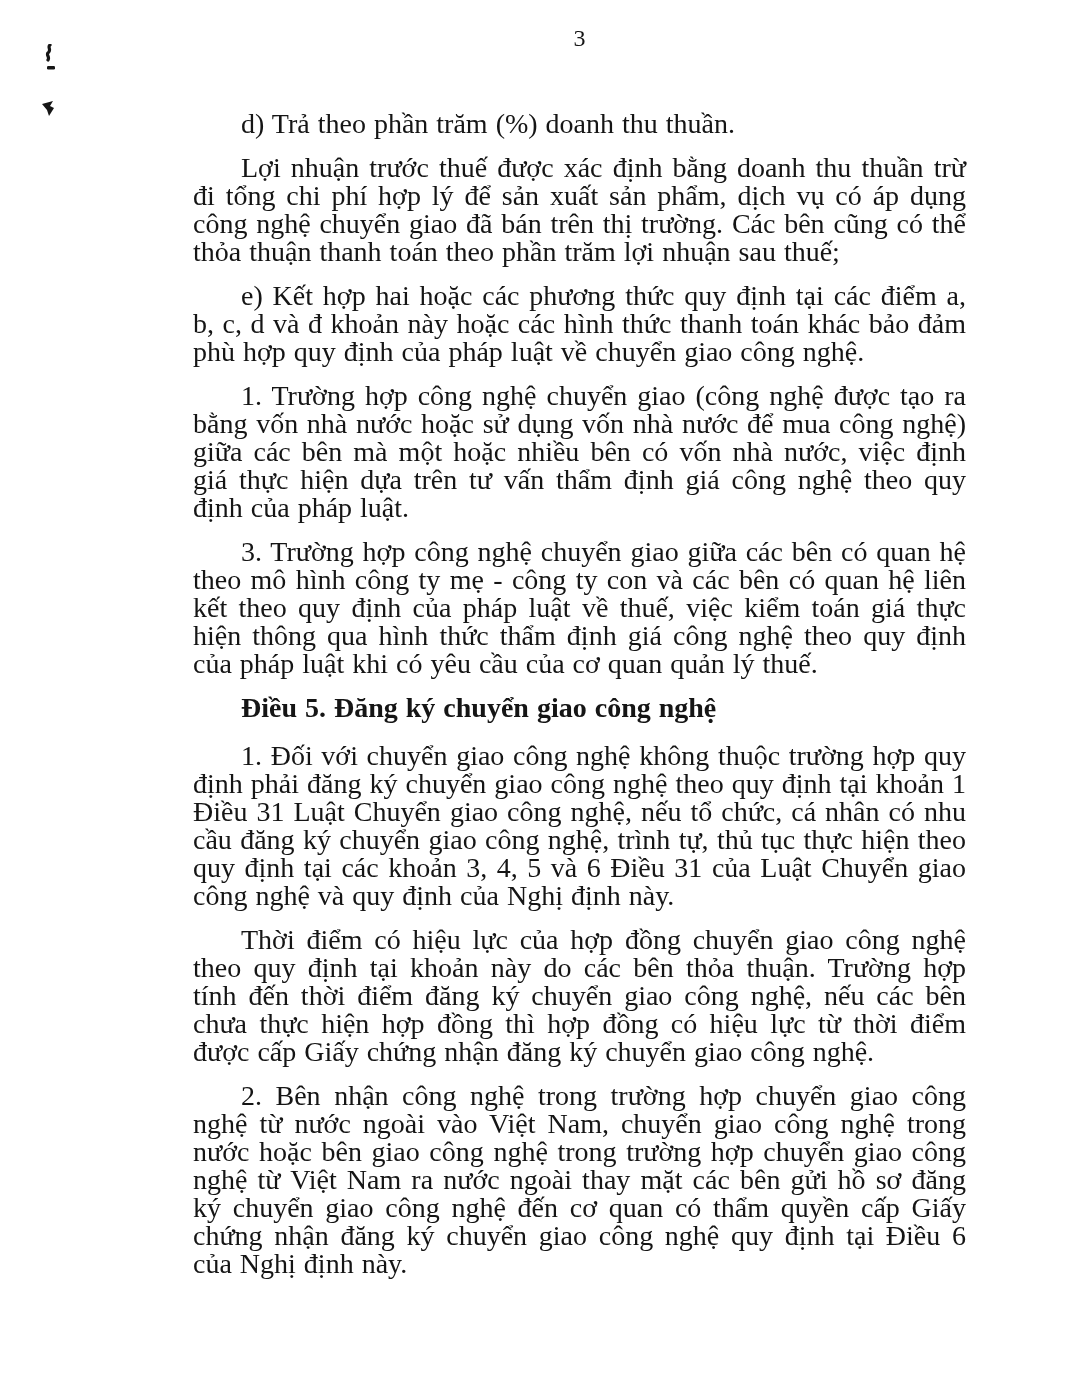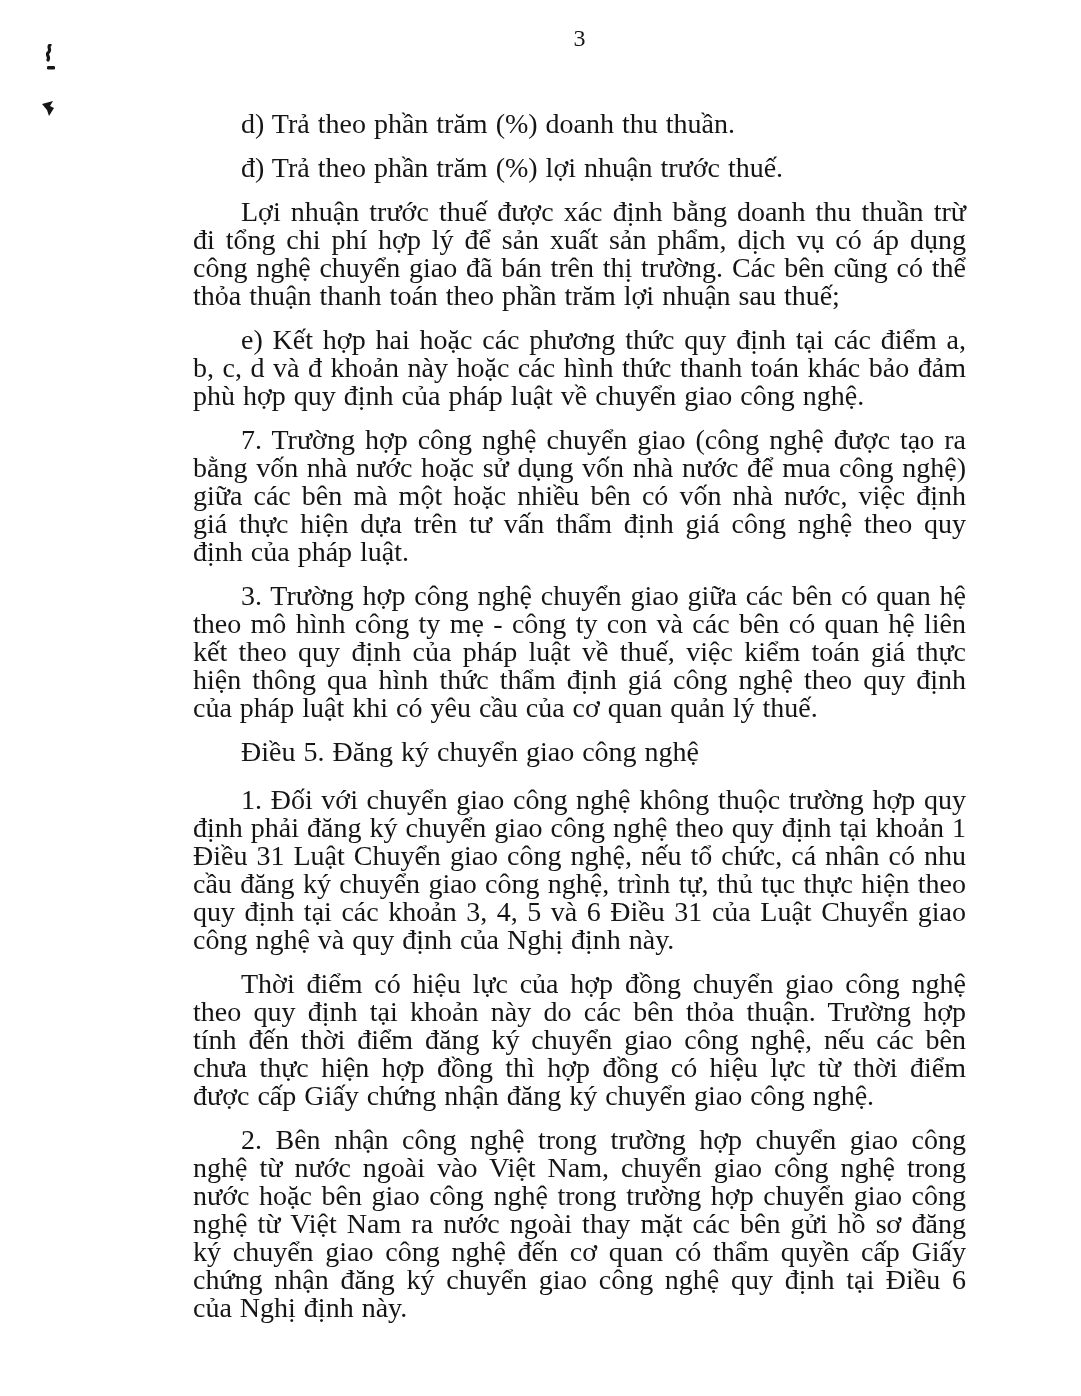--- a/index.html
+++ b/index.html
@@ -34,21 +34,21 @@
   .para {
     font-size: 28px;
     line-height: 28px;
     text-align: justify;
     text-justify: inter-word;
     text-indent: 48px;
     margin: 0 0 16px 0;
     word-spacing: 1px;
   }
   .heading {
-    font-weight: normal;
+    font-weight: bold;
     text-align: left;
     margin-bottom: 20px;
   }
   .ink-mark {
     position: absolute;
   }
   .ink-mark-1 { left: 43px; top: 44px; }
   .ink-mark-2 { left: 41px; top: 100px; }
 </style>
 </head>
@@ -65,24 +65,23 @@
   <div class="ink-mark ink-mark-2">
     <svg width="16" height="18" viewBox="0 0 16 18">
       <path d="M1 4 L12 1 L9 6 L13 8 L8 16 L6 10 Z" fill="#161616"></path>
     </svg>
   </div>
 
   <div class="page-number">3</div>
 
   <div class="content">
     <p class="para">d) Trả theo phần trăm (%) doanh thu thuần.</p>
-    <p class="para">đ) Trả theo phần trăm (%) lợi nhuận trước thuế.</p>
     <p class="para">Lợi nhuận trước thuế được xác định bằng doanh thu thuần trừ đi tổng chi phí hợp lý để sản xuất sản phẩm, dịch vụ có áp dụng công nghệ chuyển giao đã bán trên thị trường. Các bên cũng có thể thỏa thuận thanh toán theo phần trăm lợi nhuận sau thuế;</p>
     <p class="para">e) Kết hợp hai hoặc các phương thức quy định tại các điểm a, b, c, d và đ khoản này hoặc các hình thức thanh toán khác bảo đảm phù hợp quy định của pháp luật về chuyển giao công nghệ.</p>
-    <p class="para">7. Trường hợp công nghệ chuyển giao (công nghệ được tạo ra bằng vốn nhà nước hoặc sử dụng vốn nhà nước để mua công nghệ) giữa các bên mà một hoặc nhiều bên có vốn nhà nước, việc định giá thực hiện dựa trên tư vấn thẩm định giá công nghệ theo quy định của pháp luật.</p>
+    <p class="para">1. Trường hợp công nghệ chuyển giao (công nghệ được tạo ra bằng vốn nhà nước hoặc sử dụng vốn nhà nước để mua công nghệ) giữa các bên mà một hoặc nhiều bên có vốn nhà nước, việc định giá thực hiện dựa trên tư vấn thẩm định giá công nghệ theo quy định của pháp luật.</p>
     <p class="para">3. Trường hợp công nghệ chuyển giao giữa các bên có quan hệ theo mô hình công ty mẹ - công ty con và các bên có quan hệ liên kết theo quy định của pháp luật về thuế, việc kiểm toán giá thực hiện thông qua hình thức thẩm định giá công nghệ theo quy định của pháp luật khi có yêu cầu của cơ quan quản lý thuế.</p>
     <p class="para heading">Điều 5. Đăng ký chuyển giao công nghệ</p>
     <p class="para">1. Đối với chuyển giao công nghệ không thuộc trường hợp quy định phải đăng ký chuyển giao công nghệ theo quy định tại khoản 1 Điều 31 Luật Chuyển giao công nghệ, nếu tổ chức, cá nhân có nhu cầu đăng ký chuyển giao công nghệ, trình tự, thủ tục thực hiện theo quy định tại các khoản 3, 4, 5 và 6 Điều 31 của Luật Chuyển giao công nghệ và quy định của Nghị định này.</p>
     <p class="para">Thời điểm có hiệu lực của hợp đồng chuyển giao công nghệ theo quy định tại khoản này do các bên thỏa thuận. Trường hợp tính đến thời điểm đăng ký chuyển giao công nghệ, nếu các bên chưa thực hiện hợp đồng thì hợp đồng có hiệu lực từ thời điểm được cấp Giấy chứng nhận đăng ký chuyển giao công nghệ.</p>
     <p class="para">2. Bên nhận công nghệ trong trường hợp chuyển giao công nghệ từ nước ngoài vào Việt Nam, chuyển giao công nghệ trong nước hoặc bên giao công nghệ trong trường hợp chuyển giao công nghệ từ Việt Nam ra nước ngoài thay mặt các bên gửi hồ sơ đăng ký chuyển giao công nghệ đến cơ quan có thẩm quyền cấp Giấy chứng nhận đăng ký chuyển giao công nghệ quy định tại Điều 6 của Nghị định này.</p>
   </div>
 
 </div>
 
 </body></html>

